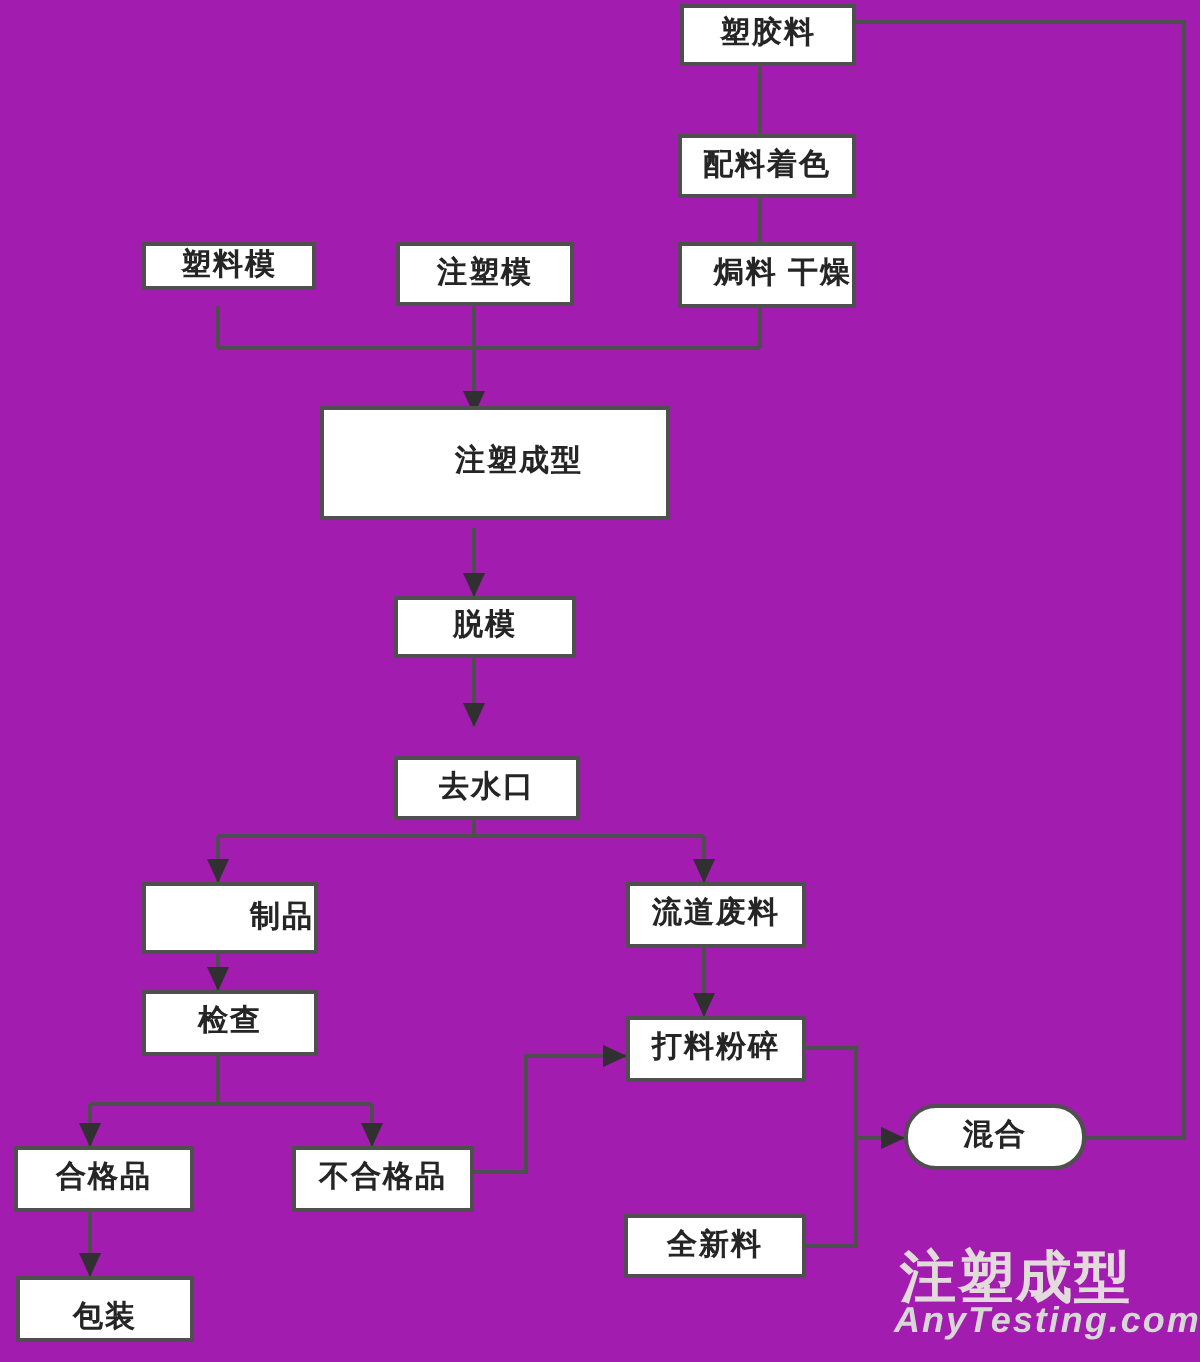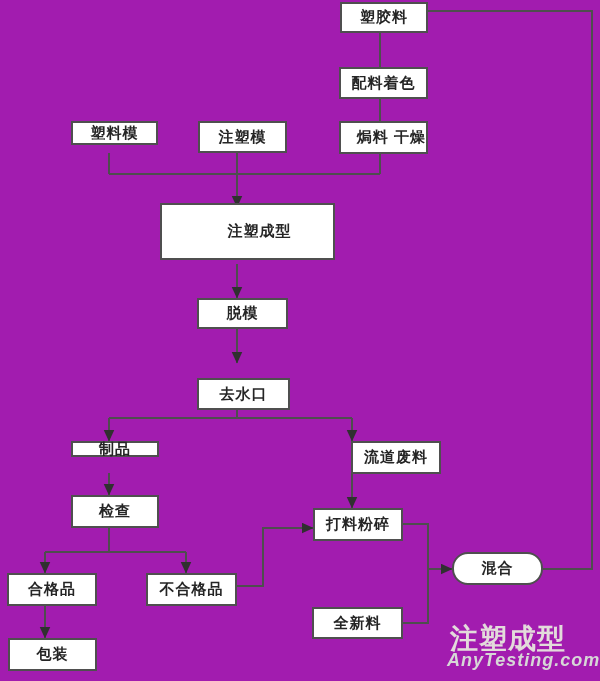--- a/index.html
+++ b/index.html
@@ -103,39 +103,39 @@
       </div>
       <div class="node" style="left: 160px; top: 203px; width: 175px; height: 57px; padding-left: 24px;">
         <div class="node-label">注塑成型</div>
       </div>
       <div class="node" style="left: 197px; top: 298px; width: 91px; height: 31px;">
         <div class="node-label">脱模</div>
       </div>
       <div class="node" style="left: 197px; top: 378px; width: 93px; height: 32px;">
         <div class="node-label">去水口</div>
       </div>
-      <div class="node" style="left: 71px; top: 441px; width: 88px; height: 16px;">
+      <div class="node" style="left: 71px; top: 441px; width: 88px; height: 36px; align-items: flex-end;">
         <div class="node-label">制品</div>
       </div>
       <div class="node" style="left: 71px; top: 495px; width: 88px; height: 33px;">
         <div class="node-label">检查</div>
       </div>
-      <div class="node" style="left: 313px; top: 441px; width: 90px; height: 33px; margin-left: 38px;">
+      <div class="node" style="left: 313px; top: 441px; width: 90px; height: 33px;">
         <div class="node-label">流道废料</div>
       </div>
       <div class="node" style="left: 313px; top: 508px; width: 90px; height: 33px; text-align: right;">
         <div class="node-label">打料粉碎</div>
       </div>
       <div class="node" style="left: 7px; top: 573px; width: 90px; height: 33px; text-align: right;">
         <div class="node-label">合格品</div>
       </div>
       <div class="node" style="left: 146px; top: 573px; width: 91px; height: 33px;">
         <div class="node-label">不合格品</div>
       </div>
-      <div class="node" style="left: 8px; top: 638px; width: 89px; height: 33px;">
+      <div class="node" style="left: 8px; top: 638px; width: 89px; height: 33px; justify-content: flex-end;">
         <div class="node-label">包装</div>
       </div>
       <div class="node" style="left: 452px; top: 552px; width: 91px; height: 33px; border-radius: 16px;">
         <div class="node-label">混合</div>
       </div>
       <div class="node" style="left: 312px; top: 607px; width: 91px; height: 32px;">
         <div class="node-label">全新料</div>
       </div>
     </div>
 

